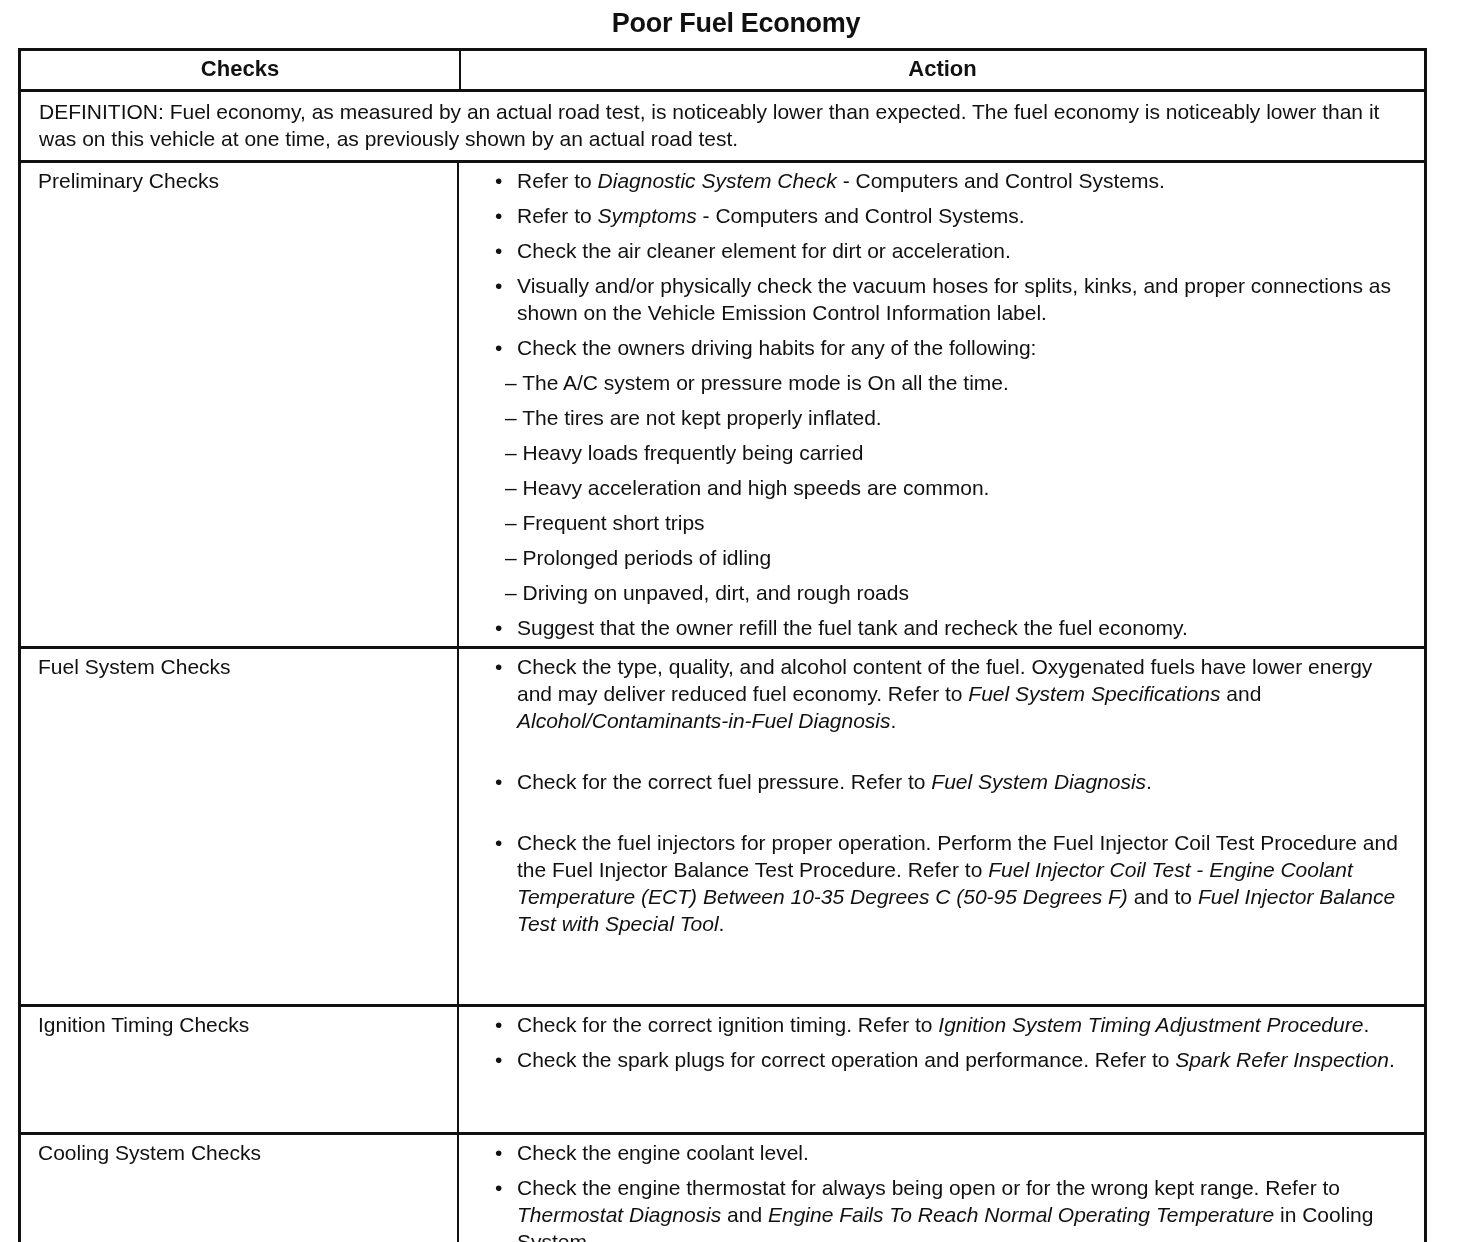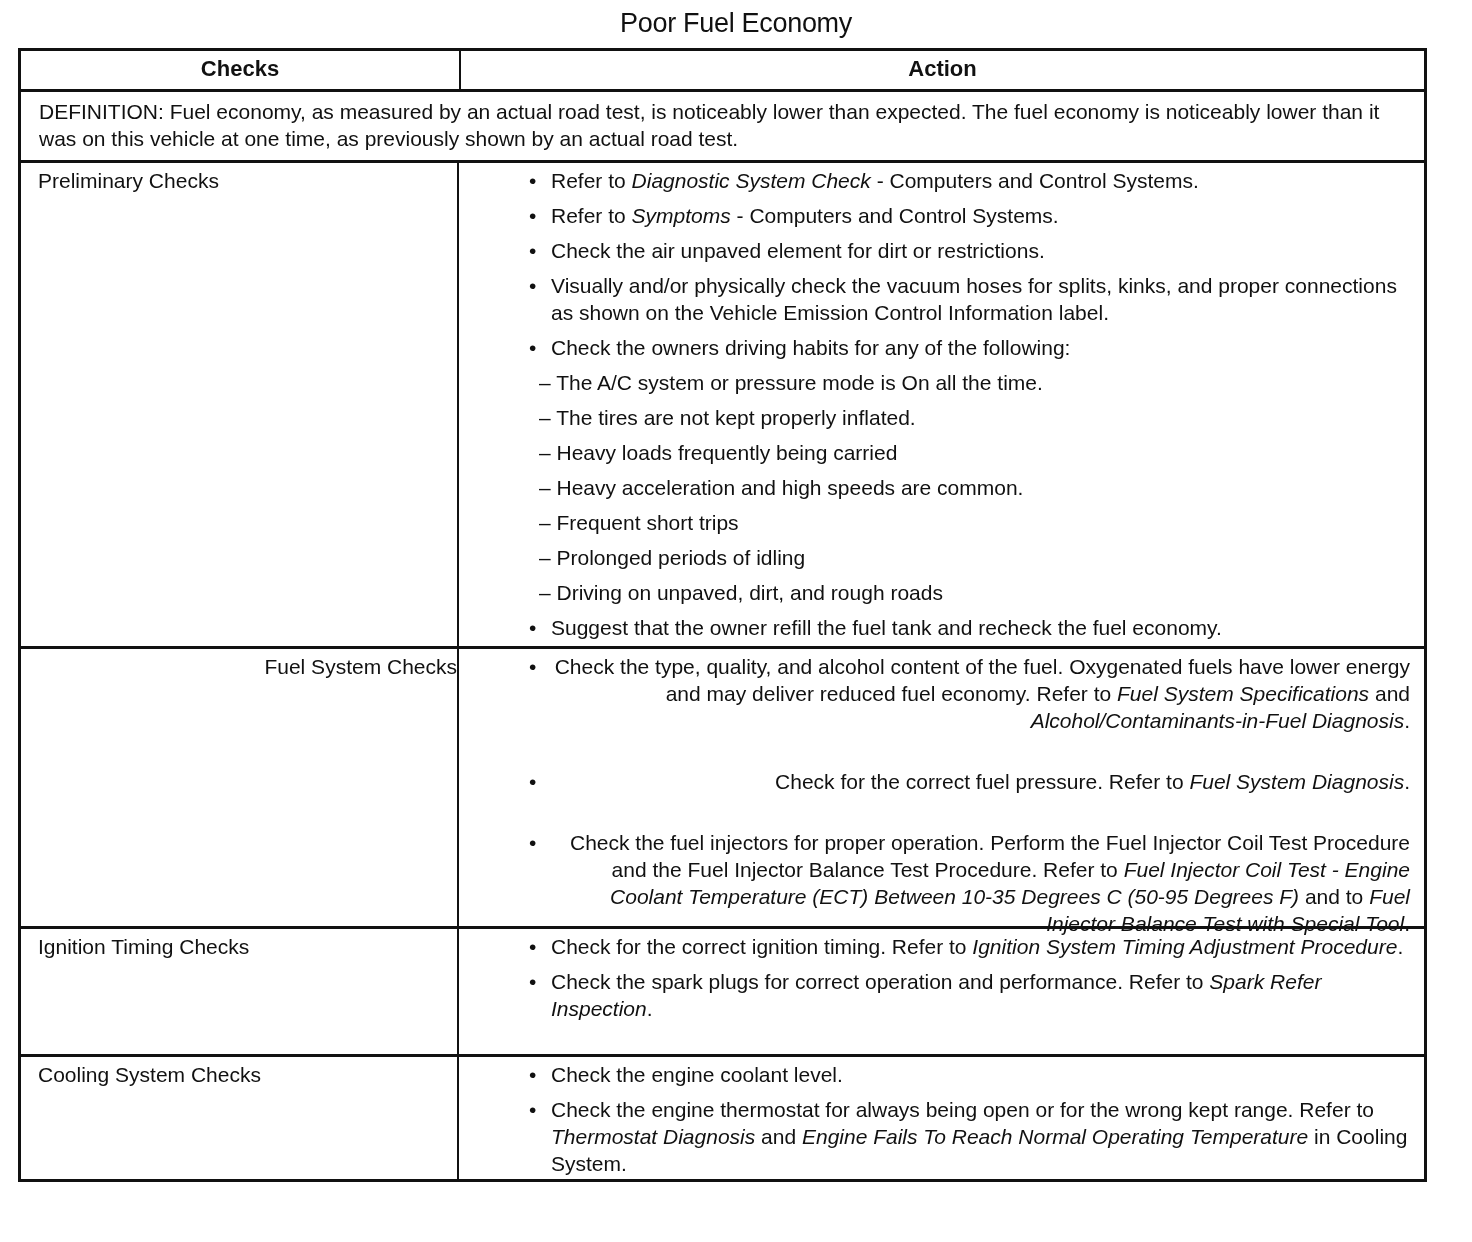--- a/index.html
+++ b/index.html
@@ -1,23 +1,23 @@
 <!DOCTYPE html>
 <html><head>
 <meta charset="utf-8">
 <style>
   html, body { margin:0; padding:0; background:#fff; }
   body { width:1472px; height:1242px; position:relative; font-family:"Liberation Sans", sans-serif; color:#111; overflow:hidden; }
-  .title { position:absolute; left:0; width:1472px; top:8px; text-align:center; font-weight:normal; font-size:27px; letter-spacing:-0.3px; }
+  .title { position:absolute; left:0; width:1472px; top:8px; text-align:center; font-weight:bold; font-size:27px; letter-spacing:-0.3px; }
   .tbl { position:absolute; left:18px; top:48px; width:1409px; border:3px solid #111; box-sizing:border-box; }
   .hdr { display:flex; height:38px; border-bottom:3px solid #111; }
   .hdr .c1 { width:438px; border-right:2px solid #111; text-align:center; font-weight:bold; font-size:22px; line-height:36px; }
   .hdr .c2 { flex:1; text-align:center; font-weight:bold; font-size:22px; line-height:36px; }
   .def { padding:6px 25px 6px 18px; font-size:21px; line-height:27px; border-bottom:3px solid #111; height:56px; }
-  .row { display:flex; border-bottom:3px solid #111; box-sizing:border-box;gap:34px; }
+  .row { display:flex; border-bottom:3px solid #111; box-sizing:border-box; }
   .row:last-child { border-bottom:none; }
   .row .c1 { width:438px; border-right:2px solid #111; box-sizing:border-box; padding:4px 0 0 17px; font-size:21px; line-height:27px; }
   .row .c2 { flex:1; padding:4px 14px 0 36px; font-size:21px; line-height:27px; }
   ul { margin:0; padding:0; list-style:none; }
   li.b { position:relative; padding-left:22px; margin-bottom:8px; }
   li.b::before { content:"•"; position:absolute; left:0; top:0; }
   li.d { padding-left:10px; margin-bottom:8px; }
   .gap li.b { margin-bottom:34px; }
   i { font-style:italic; }
 </style>
@@ -32,36 +32,36 @@
     <div class="c2">Action</div>
   </div>
   <div class="def">DEFINITION: Fuel economy, as measured by an actual road test, is noticeably lower than expected. The fuel economy is noticeably lower than it was on this vehicle at one time, as previously shown by an actual road test.</div>
 
   <div class="row" style="height:486px;">
     <div class="c1">Preliminary Checks</div>
     <div class="c2">
       <ul>
         <li class="b"><span>Refer to </span><i>Diagnostic System Check</i><span> - Computers and Control Systems.</span></li>
         <li class="b"><span>Refer to </span><i>Symptoms</i><span> - Computers and Control Systems.</span></li>
-        <li class="b"><span>Check the air unpaved element for dirt or restrictions.</span></li>
+        <li class="b"><span>Check the air cleaner element for dirt or acceleration.</span></li>
         <li class="b"><span>Visually and/or physically check the vacuum hoses for splits, kinks, and proper connections as shown on the Vehicle Emission Control Information label.</span></li>
         <li class="b"><span>Check the owners driving habits for any of the following:</span></li>
         <li class="d">– The A/C system or pressure mode is On all the time.</li>
         <li class="d">– The tires are not kept properly inflated.</li>
         <li class="d">– Heavy loads frequently being carried</li>
         <li class="d">– Heavy acceleration and high speeds are common.</li>
         <li class="d">– Frequent short trips</li>
         <li class="d">– Prolonged periods of idling</li>
         <li class="d">– Driving on unpaved, dirt, and rough roads</li>
         <li class="b">Suggest that the owner refill the fuel tank and recheck the fuel economy.</li>
       </ul>
     </div>
   </div>
 
-  <div class="row gap" style="height:280px;text-align:right;">
+  <div class="row gap" style="height:358px;">
     <div class="c1">Fuel System Checks</div>
     <div class="c2">
       <ul>
         <li class="b"><span>Check the type, quality, and alcohol content of the fuel. Oxygenated fuels have lower energy and may deliver reduced fuel economy. Refer to </span><i>Fuel System Specifications</i><span> and </span><i>Alcohol/Contaminants-in-Fuel Diagnosis</i><span>.</span></li>
         <li class="b"><span>Check for the correct fuel pressure. Refer to </span><i>Fuel System Diagnosis</i><span>.</span></li>
         <li class="b"><span>Check the fuel injectors for proper operation. Perform the Fuel Injector Coil Test Procedure and the Fuel Injector Balance Test Procedure. Refer to </span><i>Fuel Injector Coil Test - Engine Coolant Temperature (ECT) Between 10-35 Degrees C (50-95 Degrees F)</i><span> and to </span><i>Fuel Injector Balance Test with Special Tool</i><span>.</span></li>
       </ul>
     </div>
   </div>
 

